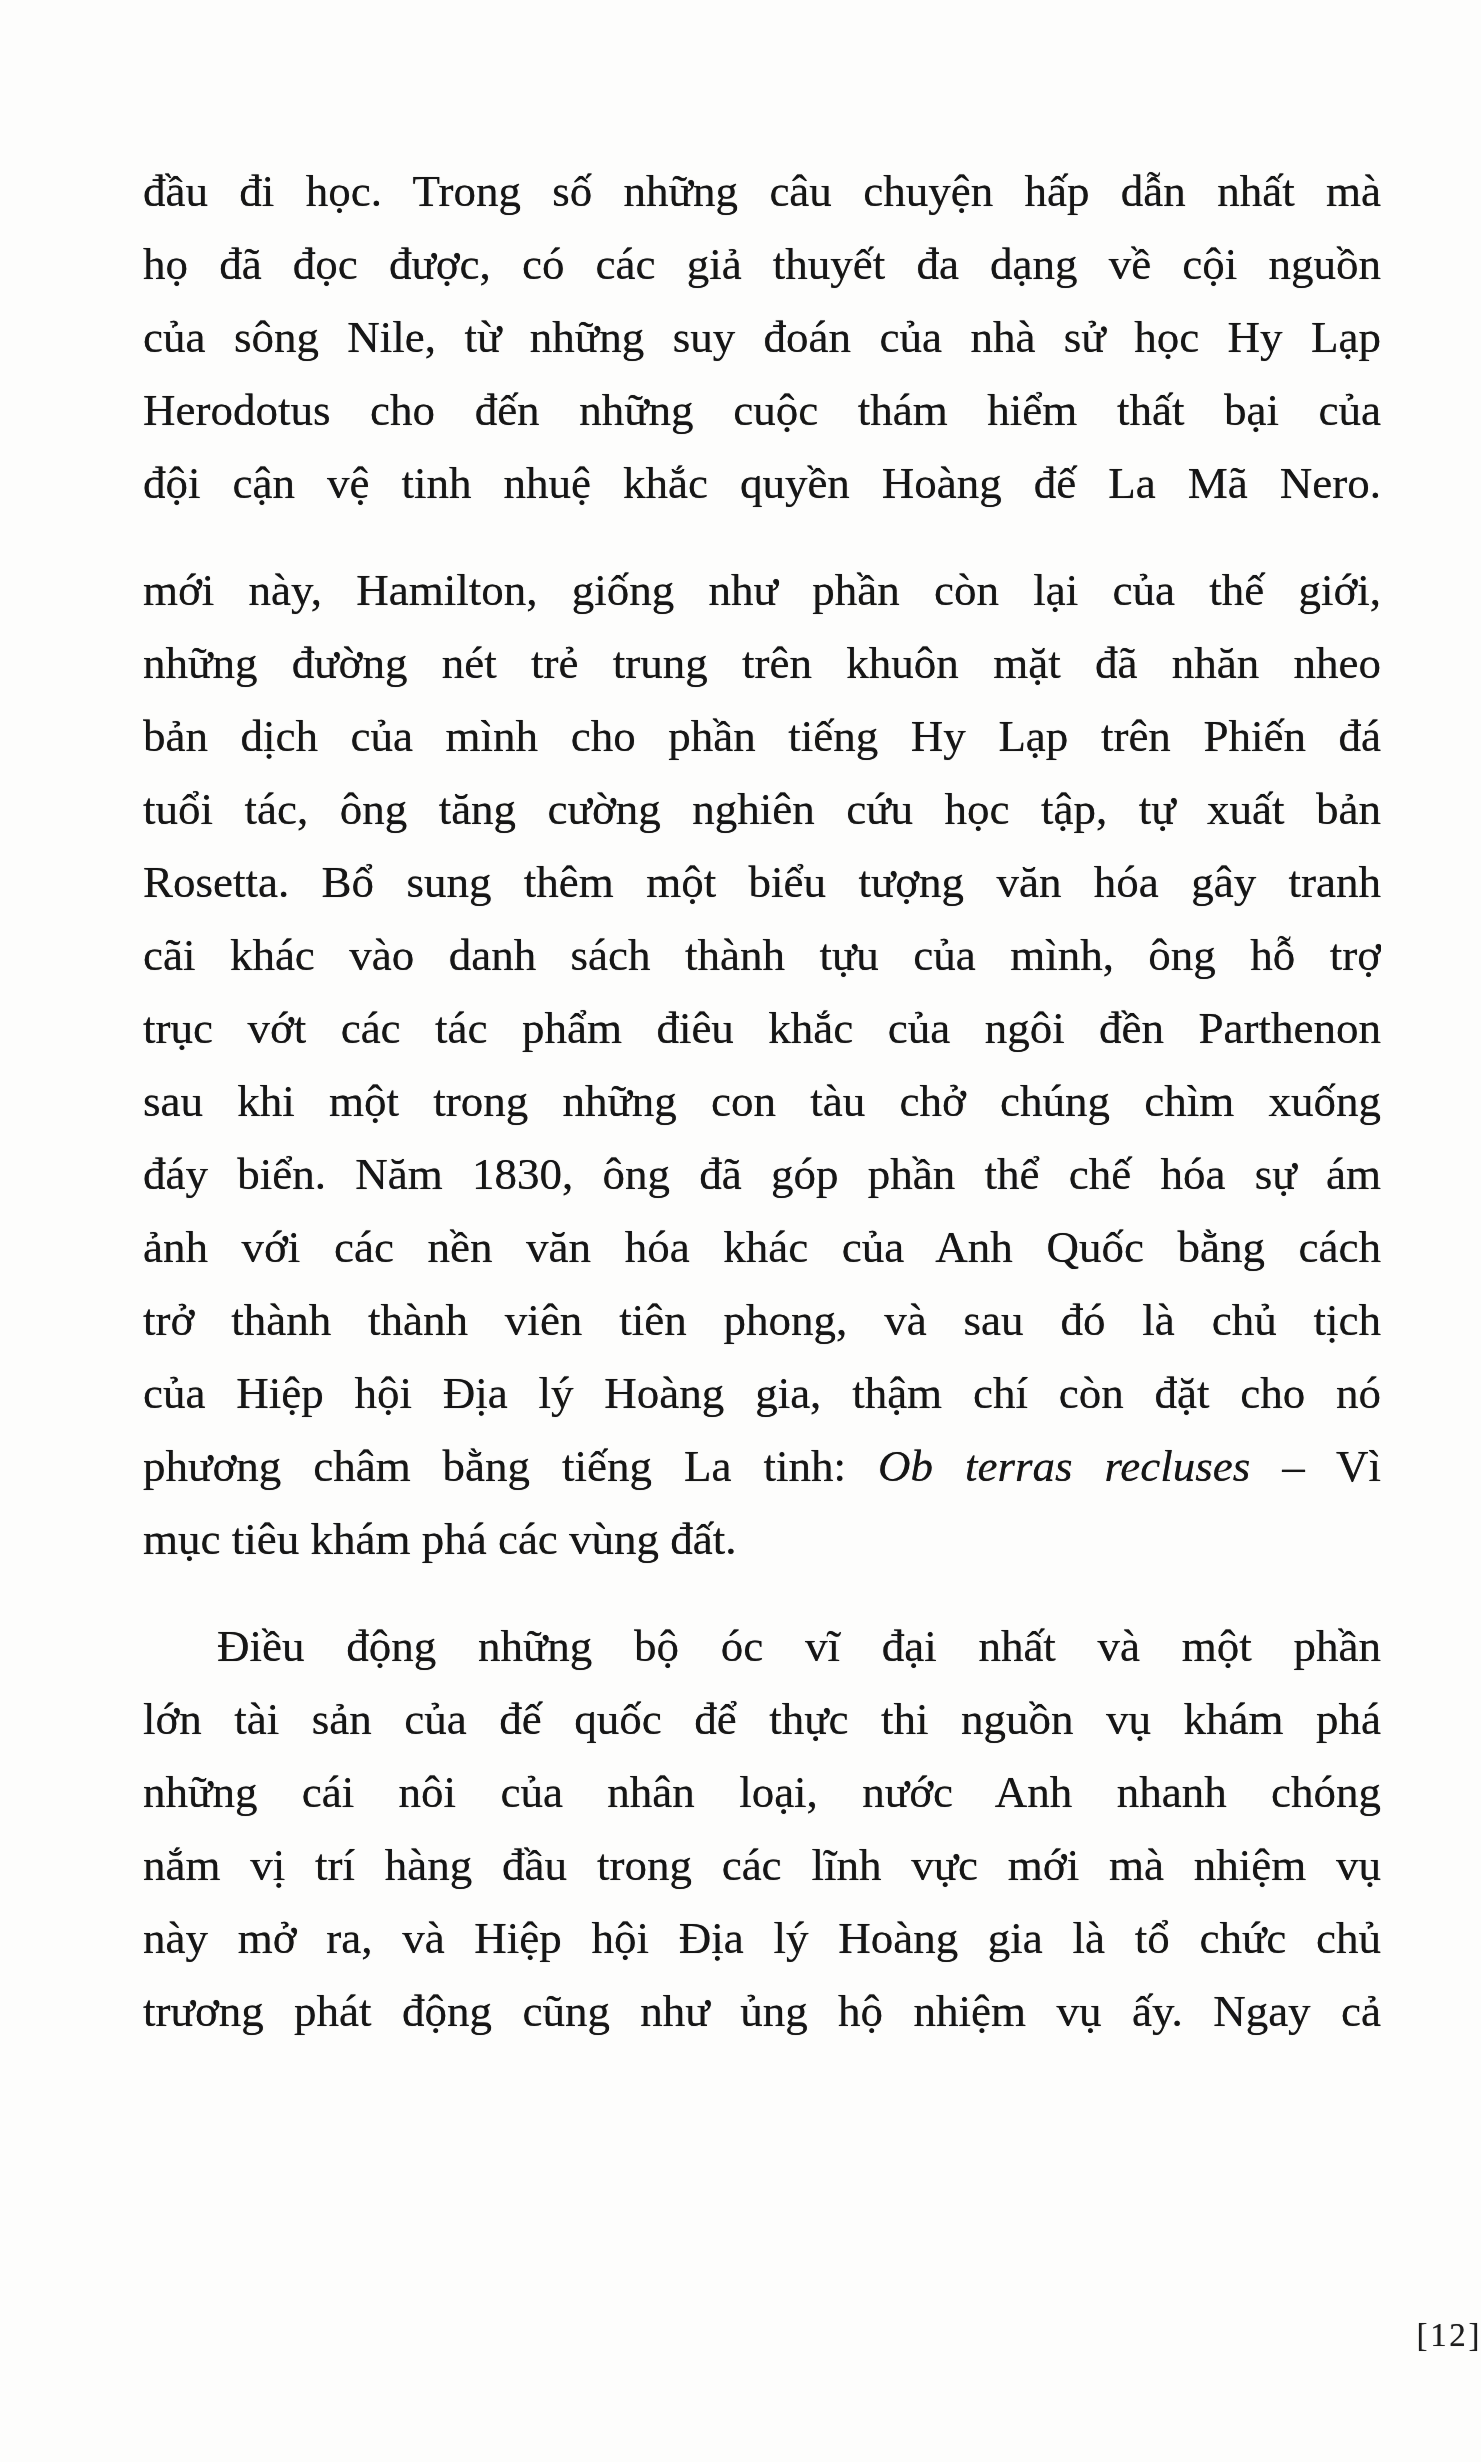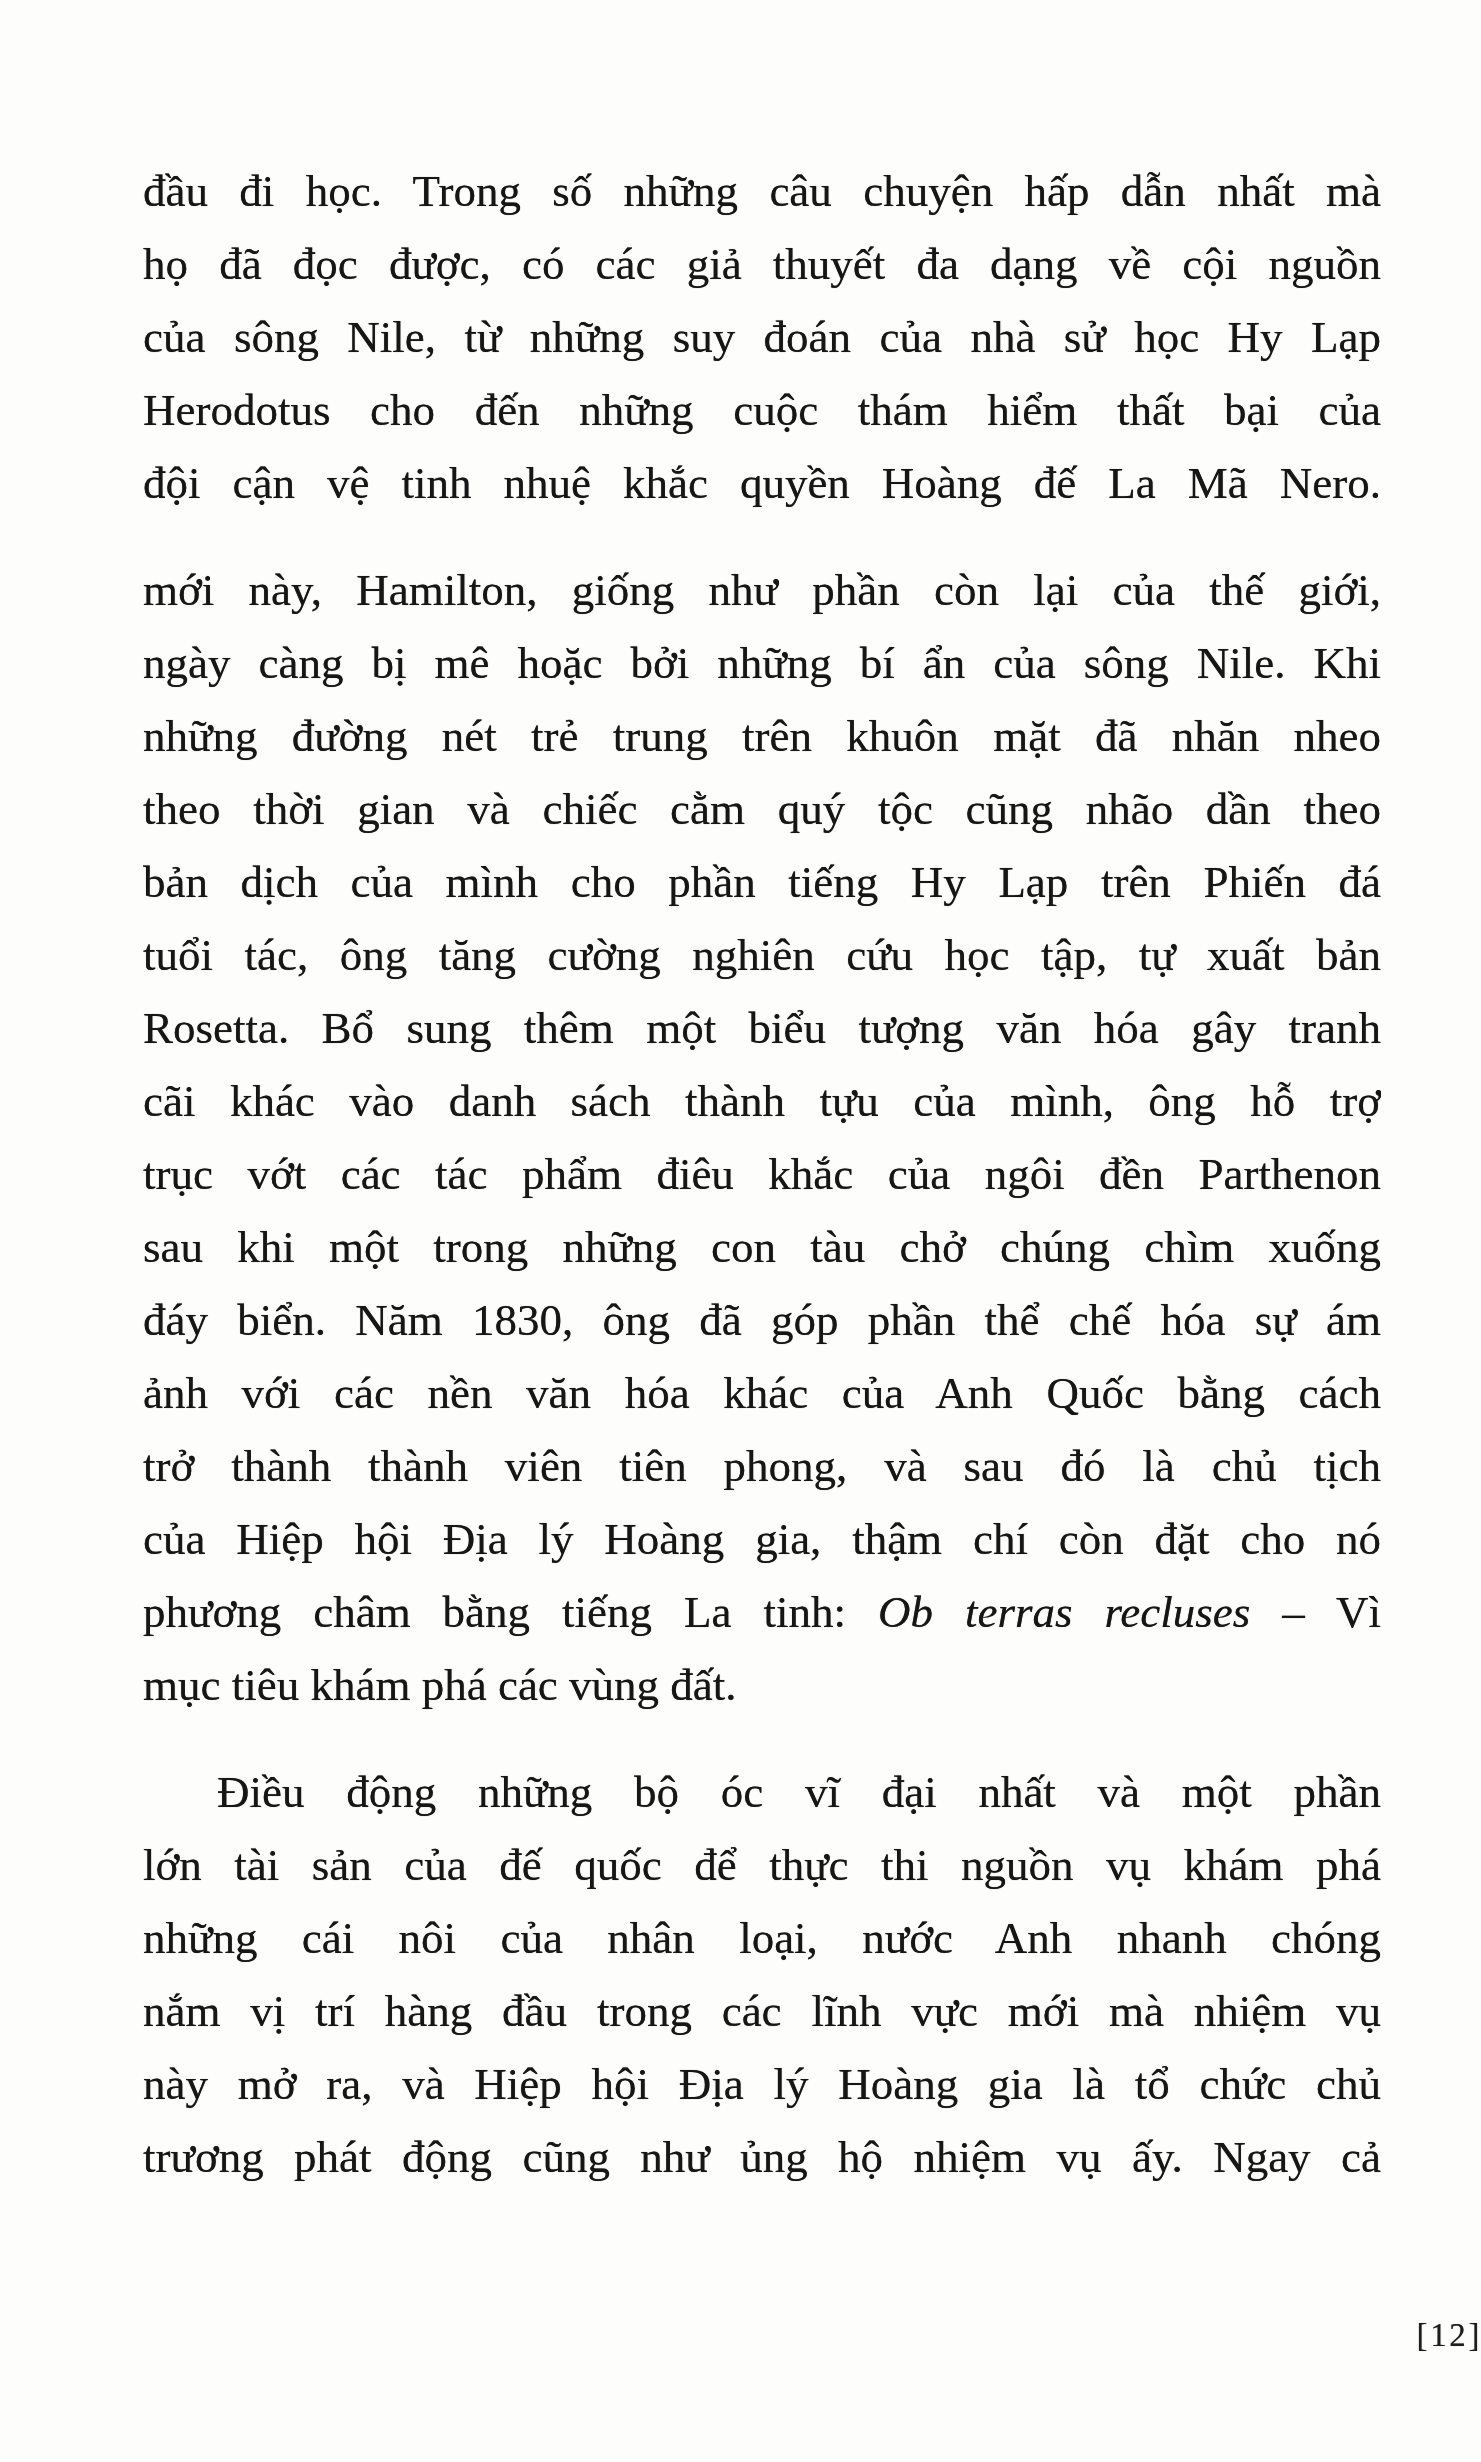--- a/index.html
+++ b/index.html
@@ -57,23 +57,21 @@
   <article class="text-block" id="paragraphs">
       <div class="paragraph">
         <div class="line"><span>đầu đi học. Trong số những câu chuyện hấp dẫn nhất mà</span></div>
         <div class="line"><span>họ đã đọc được, có các giả thuyết đa dạng về cội nguồn</span></div>
         <div class="line"><span>của sông Nile, từ những suy đoán của nhà sử học Hy Lạp</span></div>
         <div class="line"><span>Herodotus cho đến những cuộc thám hiểm thất bại của</span></div>
         <div class="line"><span>đội cận vệ tinh nhuệ khắc quyền Hoàng đế La Mã Nero.</span></div>
       </div>
       <div class="paragraph">
         <div class="line"><span>mới này, Hamilton, giống như phần còn lại của thế giới,</span></div>
-        <div class="line"><span>ngày càng bị mê hoặc bởi những bí ẩn của sông Nile. Khi</span></div>
         <div class="line"><span>những đường nét trẻ trung trên khuôn mặt đã nhăn nheo</span></div>
-        <div class="line"><span>theo thời gian và chiếc cằm quý tộc cũng nhão dần theo</span></div>
         <div class="line"><span>bản dịch của mình cho phần tiếng Hy Lạp trên Phiến đá</span></div>
         <div class="line"><span>tuổi tác, ông tăng cường nghiên cứu học tập, tự xuất bản</span></div>
         <div class="line"><span>Rosetta. Bổ sung thêm một biểu tượng văn hóa gây tranh</span></div>
         <div class="line"><span>cãi khác vào danh sách thành tựu của mình, ông hỗ trợ</span></div>
         <div class="line"><span>trục vớt các tác phẩm điêu khắc của ngôi đền Parthenon</span></div>
         <div class="line"><span>sau khi một trong những con tàu chở chúng chìm xuống</span></div>
         <div class="line"><span>đáy biển. Năm 1830, ông đã góp phần thể chế hóa sự ám</span></div>
         <div class="line"><span>ảnh với các nền văn hóa khác của Anh Quốc bằng cách</span></div>
         <div class="line"><span>trở thành thành viên tiên phong, và sau đó là chủ tịch</span></div>
         <div class="line"><span>của Hiệp hội Địa lý Hoàng gia, thậm chí còn đặt cho nó</span></div>

